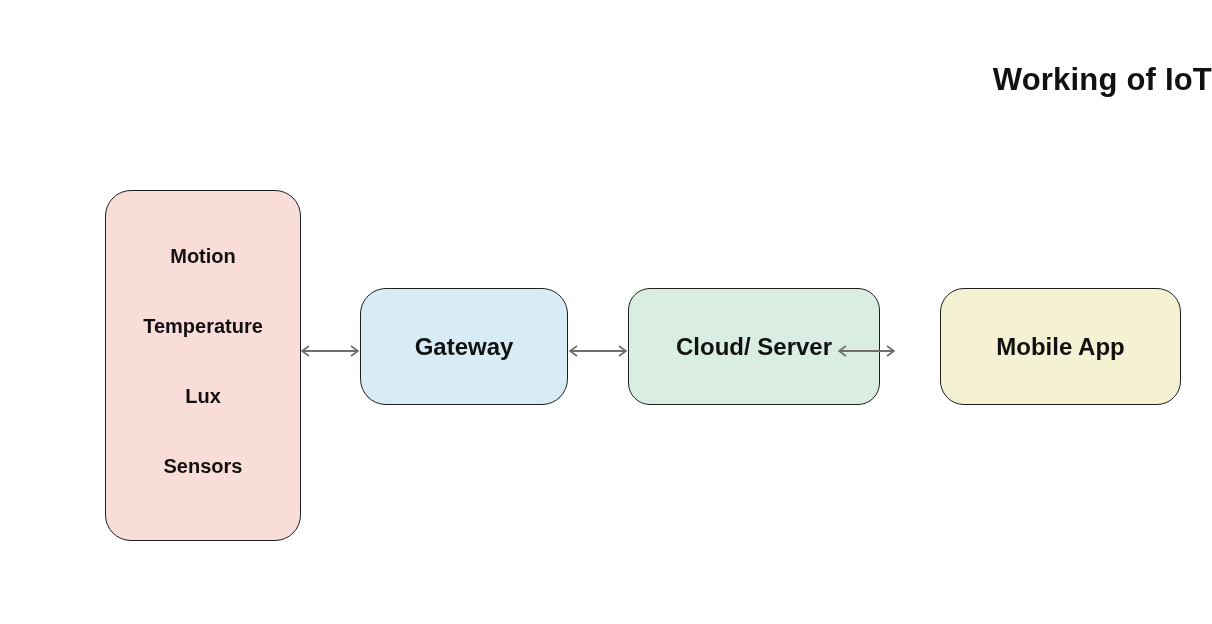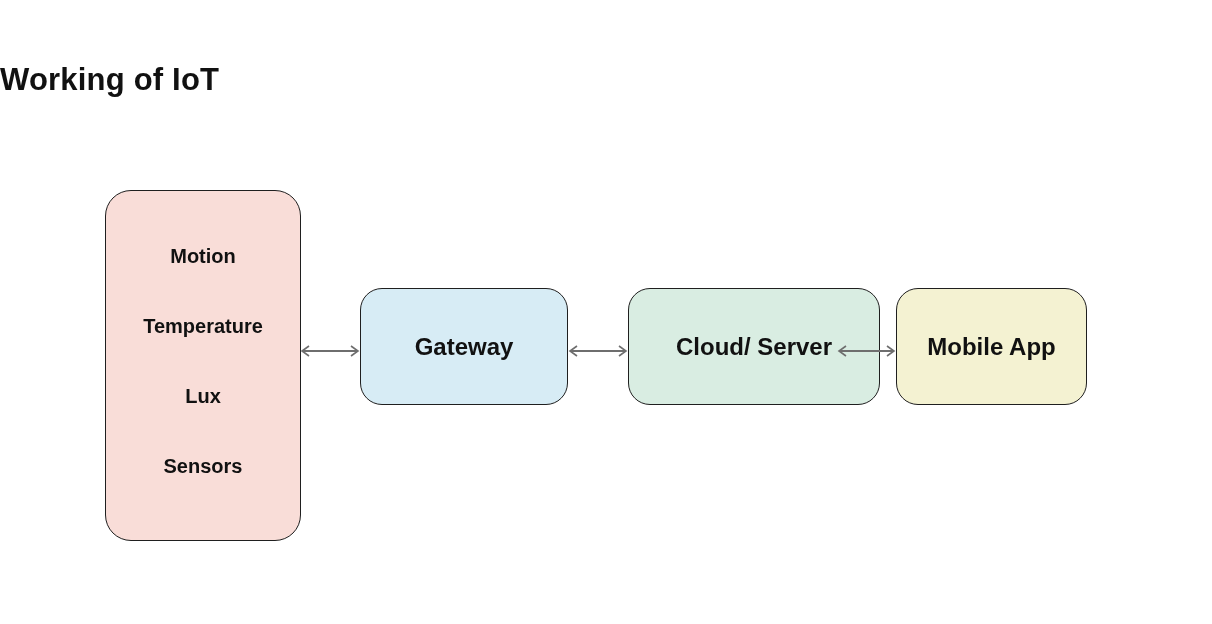--- a/index.html
+++ b/index.html
@@ -14,21 +14,21 @@
     background: #ffffff;
     font-family: "Liberation Sans", sans-serif;
     color: #111111;
     overflow: hidden;
   }
   .diagram-title {
     position: absolute;
     left: 0;
     right: 0;
     top: 62px;
-    text-align: left;
+    text-align: right;
     font-size: 31px;
     font-weight: 700;
     letter-spacing: 0.2px;
   }
   .sensors-label {
     position: absolute;
     left: 105px;
     width: 196px;
     top: 142px;
     text-align: center;
@@ -61,23 +61,23 @@
     font-weight: 700;
     line-height: 24px;
     text-align: center;
   }
   .process-box {
     top: 288px;
     height: 117px;
     border-radius: 22px;
     font-size: 24px;
   }
-  .box-gateway { left: 360px; width: 208px; background: #d7ecf5; }
+  .box-gateway { left: 360px; width: 208px; background: #d7ecf5; border-radius: 26px; }
   .box-cloud   { left: 628px; width: 252px; background: #d9ede2; }
-  .box-mobile  { left: 896px; width: 191px; background: #f4f2d2; }
+  .box-mobile  { left: 940px; width: 241px; background: #f4f2d2; border-radius: 24px; }
   .connector {
     position: absolute;
     top: 343px;
     height: 16px;
   }
   .connector svg { display: block; }
   .c1 { left: 300px; width: 60px; }
   .c2 { left: 568px; width: 60px; }
   .c3 { left: 837px; width: 59px; }
 </style>

